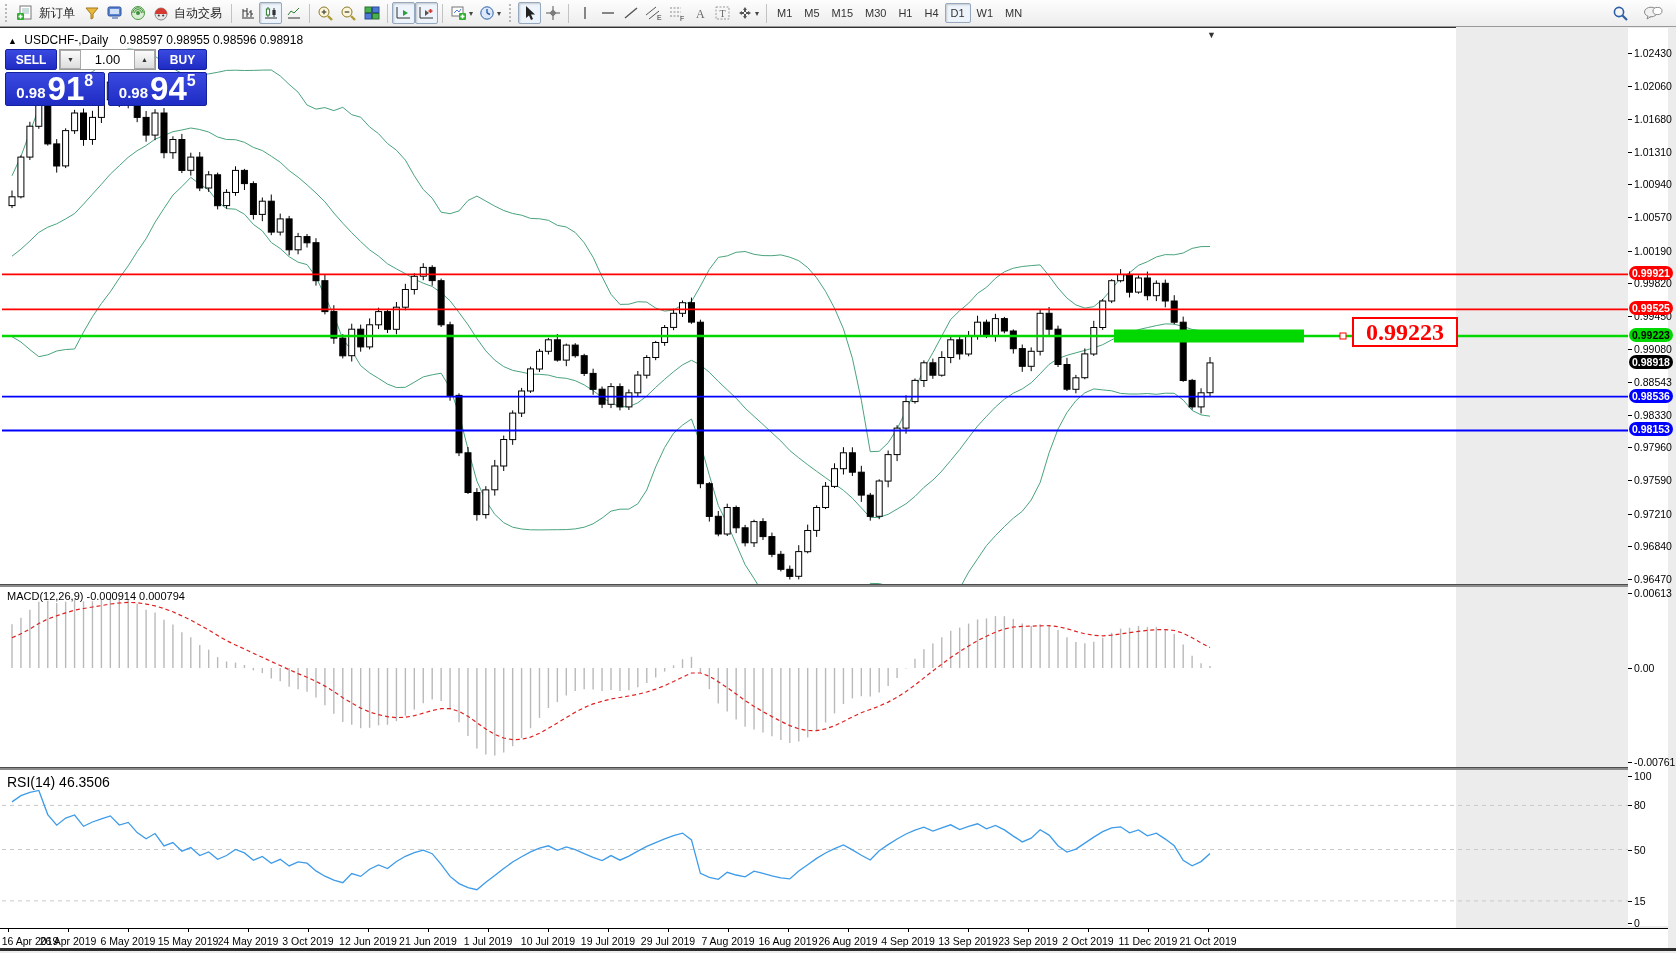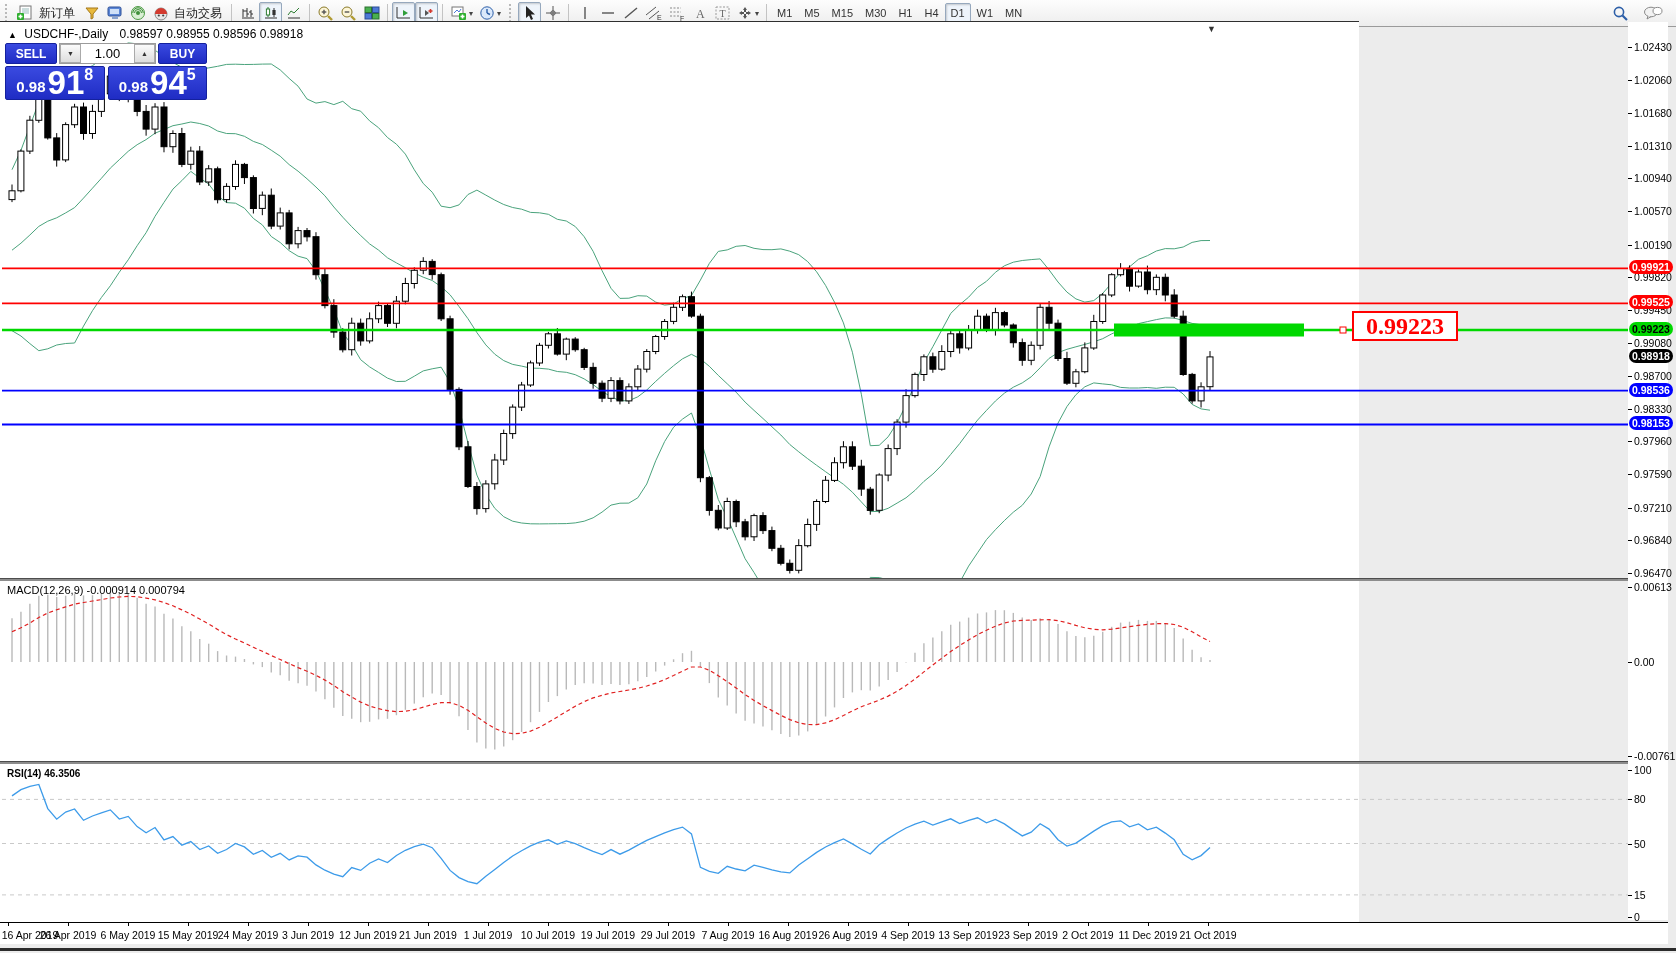--- a/index.html
+++ b/index.html
@@ -11,41 +11,41 @@
   .grip{width:4px;height:18px;border-left:2px dotted #b9b9b9;margin:0 3px 0 5px;}
   .sep{width:1px;height:19px;background:#c3c3c3;margin:0 4px;}
   .tbtn{height:22px;min-width:23px;display:flex;align-items:center;justify-content:center;
     border:1px solid transparent;border-radius:2px;padding:0 2px;box-sizing:border-box;}
   .tbtn.pressed{background:#eef4fb;border-color:#96a8bd;box-shadow:inset 1px 1px 2px rgba(0,0,0,.18);}
   .tlabel{padding:0 5px 0 2px;white-space:nowrap;}
   .tf{font-size:11px;color:#333;padding:0 5px;height:20px;}
   .caret{font-size:8px;color:#444;margin-left:2px;}
   #toolbar-right{margin-left:auto;display:flex;align-items:center;margin-right:10px;}
   
-  #chart-window{position:absolute;left:0;top:21px;width:1344px;height:921px;background:#fff;
-    border-top:1px solid #2f2f2f;padding-left:15px;}
+  #chart-window{position:absolute;left:0;top:27px;width:1456px;height:921px;background:#fff;
+    border-top:1px solid #2f2f2f;}
   #main-svg{position:absolute;left:2px;top:2px;}
   #macd-svg{position:absolute;left:2px;top:559px;}
   #rsi-svg{position:absolute;left:2px;top:742px;}
   .pane-sep{position:absolute;left:0;width:1668px;height:2px;background:#8c8c8c;border-top:1px solid #4d4d4d;}
   #axis-line{position:absolute;left:1628px;top:0;width:1px;height:898px;background:#000;}
   #price-axis{position:absolute;left:1628px;top:0;width:40px;height:898px;background:#fff;}
   .axtick{position:absolute;left:0;width:4px;height:1px;background:#000;}
   .axlab{position:absolute;left:6px;font-size:10.5px;color:#000;white-space:nowrap;}
   .axbox{position:absolute;left:1px;font-size:10.5px;font-weight:bold;color:#fff;padding:1px 3px;white-space:nowrap;border-radius:7px;}
   #date-axis{position:absolute;left:0;top:900px;width:1668px;height:21px;background:#fff;border-top:1px solid #000;}
   .dtick{position:absolute;top:-1px;width:1px;height:4px;background:#000;}
   .dlab{position:absolute;top:6px;font-size:10.5px;color:#000;transform:translateX(-50%);white-space:nowrap;}
   #bottom-strip{position:absolute;left:0;top:948px;width:1676px;height:3px;background:#2b2b2b;}
   
   #chart-title{position:absolute;left:8px;top:5px;font-size:12px;color:#000;}
   #chart-title .tri{font-size:9px;margin-right:4px;}
   #shift-marker{position:absolute;left:1207px;top:2px;font-size:9px;color:#333;}
   #ind-macd-label{position:absolute;left:7px;top:562px;font-size:11px;color:#000;}
-  #ind-rsi-label{position:absolute;left:7px;top:746px;font-size:10px;color:#000;font-weight:bold;}
+  #ind-rsi-label{position:absolute;left:7px;top:746px;font-size:14px;color:#000;}
   #price-anno{position:absolute;left:1352px;top:289px;width:102px;height:26px;border:2px solid #f00;
     background:#fff;color:#f00;font-family:"Liberation Serif",serif;font-size:24px;font-weight:bold;
     display:flex;align-items:center;justify-content:center;line-height:1;}
   #cn-note{position:absolute;left:1386px;top:417px;font-size:32px;font-weight:bold;color:#00cc00;
     text-shadow:2px 2px 0 #184a18;letter-spacing:3px;white-space:nowrap;}
   
   #trade-panel{position:absolute;left:5px;top:21px;width:202px;}
   .tp-row1{display:flex;height:21px;}
   .btn-blue{background:linear-gradient(#3a4ae0,#1f2cc4);color:#fff;border:1px solid #14219e;
     border-radius:2px;display:flex;align-items:center;justify-content:center;font-weight:bold;}
@@ -764,21 +764,21 @@
         <div class="axlab" style="top:183px;">1.00570</div>
         <div class="axtick" style="top:223px;"></div>
         <div class="axlab" style="top:217px;">1.00190</div>
         <div class="axtick" style="top:255px;"></div>
         <div class="axlab" style="top:249px;">0.99820</div>
         <div class="axtick" style="top:288px;"></div>
         <div class="axlab" style="top:282px;">0.99450</div>
         <div class="axtick" style="top:321px;"></div>
         <div class="axlab" style="top:315px;">0.99080</div>
         <div class="axtick" style="top:354px;"></div>
-        <div class="axlab" style="top:348px;">0.98700</div>
+        <div class="axlab" style="top:348px;">0.88543</div>
         <div class="axtick" style="top:387px;"></div>
         <div class="axlab" style="top:381px;">0.98330</div>
         <div class="axtick" style="top:419px;"></div>
         <div class="axlab" style="top:413px;">0.97960</div>
         <div class="axtick" style="top:452px;"></div>
         <div class="axlab" style="top:446px;">0.97590</div>
         <div class="axtick" style="top:486px;"></div>
         <div class="axlab" style="top:480px;">0.97210</div>
         <div class="axtick" style="top:518px;"></div>
         <div class="axlab" style="top:512px;">0.96840</div>
@@ -812,21 +812,21 @@
         <div class="dlab" style="left:30px;">16 Apr 2019</div>
         <div class="dtick" style="left:68px;"></div>
         <div class="dlab" style="left:68px;">26 Apr 2019</div>
         <div class="dtick" style="left:128px;"></div>
         <div class="dlab" style="left:128px;">6 May 2019</div>
         <div class="dtick" style="left:188px;"></div>
         <div class="dlab" style="left:188px;">15 May 2019</div>
         <div class="dtick" style="left:248px;"></div>
         <div class="dlab" style="left:248px;">24 May 2019</div>
         <div class="dtick" style="left:308px;"></div>
-        <div class="dlab" style="left:308px;">3 Jun 2019</div>
+        <div class="dlab" style="left:308px;">3 Oct 2019</div>
         <div class="dtick" style="left:368px;"></div>
         <div class="dlab" style="left:368px;">12 Jun 2019</div>
         <div class="dtick" style="left:428px;"></div>
         <div class="dlab" style="left:428px;">21 Jun 2019</div>
         <div class="dtick" style="left:488px;"></div>
         <div class="dlab" style="left:488px;">1 Jul 2019</div>
         <div class="dtick" style="left:548px;"></div>
         <div class="dlab" style="left:548px;">10 Jul 2019</div>
         <div class="dtick" style="left:608px;"></div>
         <div class="dlab" style="left:608px;">19 Jul 2019</div>

